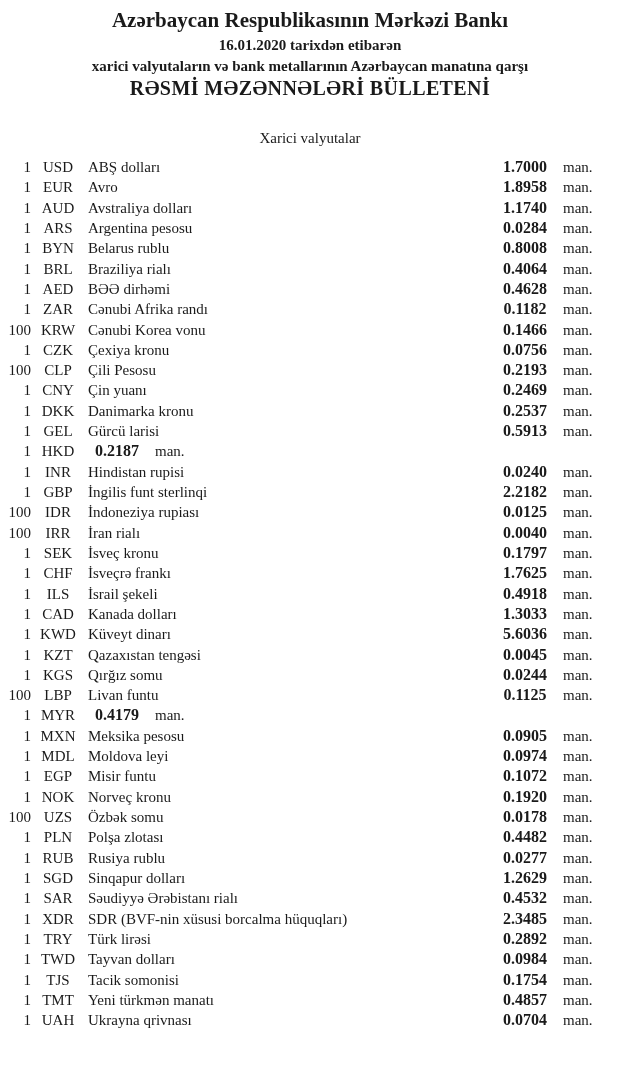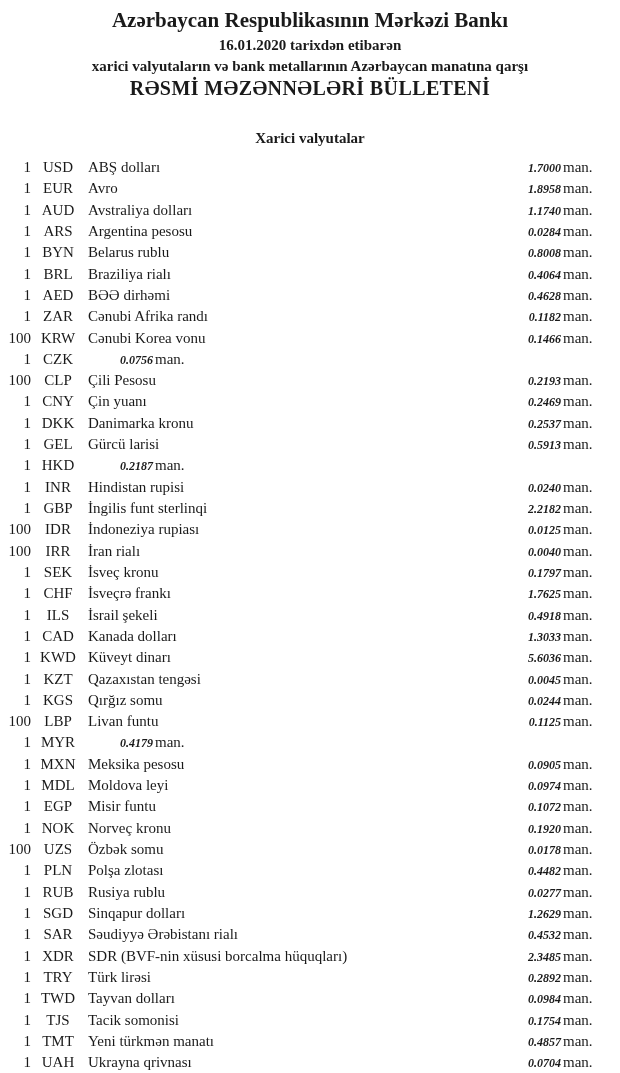--- a/index.html
+++ b/index.html
@@ -35,21 +35,21 @@
   .bulletin-title {
     font-size: 20px;
     font-weight: bold;
     line-height: 22px;
     letter-spacing: 0.4px;
   }
   .section-title {
     margin-top: 29px;
     text-align: center;
     font-size: 15px;
-    font-weight: bold;
+    font-weight: normal;
     line-height: 21px;
   }
   .rates-table { margin-top: 8px; }
   .row {
     display: flex;
     align-items: baseline;
     line-height: 20.31px;
     padding-right: 10px;
     white-space: nowrap;
   }
@@ -67,24 +67,23 @@
     flex: 0 0 auto;
   }
   .name {
     flex: 1 1 auto;
     margin-left: 7px;
     font-size: 15px;
     overflow: hidden;
   }
   .rate {
     width: 72px;
-    text-align: right;
-    font-size: 12px;
+    text-align: center;
+    font-size: 16px;
     font-weight: bold;
-    font-style: italic;
     flex: 0 0 auto;
   }
   .unit {
     width: 47px;
     margin-left: 2px;
     font-size: 15px;
     flex: 0 0 auto;
   }
 </style>
 </head>
@@ -170,20 +169,21 @@
     <span class="qty">100</span>
     <span class="code">KRW</span>
     <span class="name">Cənubi Korea vonu</span>
     <span class="rate">0.1466</span>
     <span class="unit">man.</span>
   </div>
 
   <div class="row">
     <span class="qty">1</span>
     <span class="code">CZK</span>
+    <span class="name">Çexiya kronu</span>
     <span class="rate">0.0756</span>
     <span class="unit">man.</span>
   </div>
 
   <div class="row">
     <span class="qty">100</span>
     <span class="code">CLP</span>
     <span class="name">Çili Pesosu</span>
     <span class="rate">0.2193</span>
     <span class="unit">man.</span>

